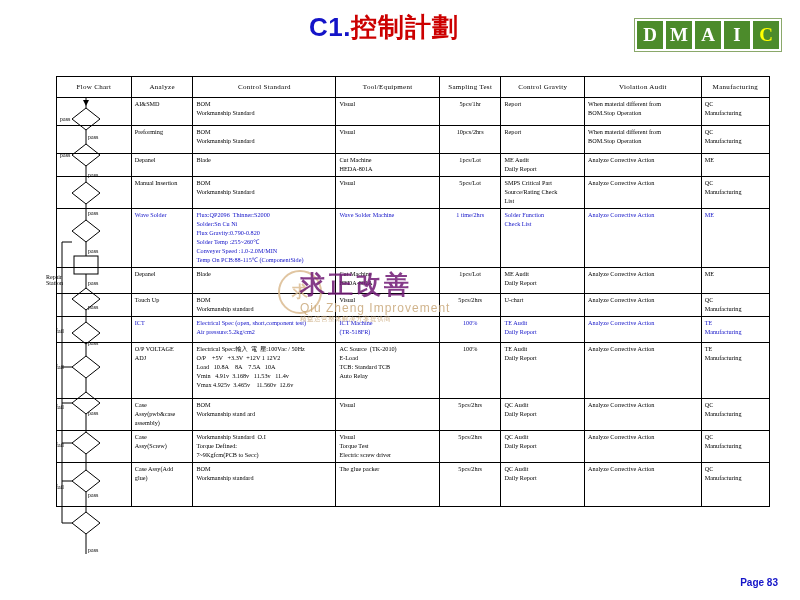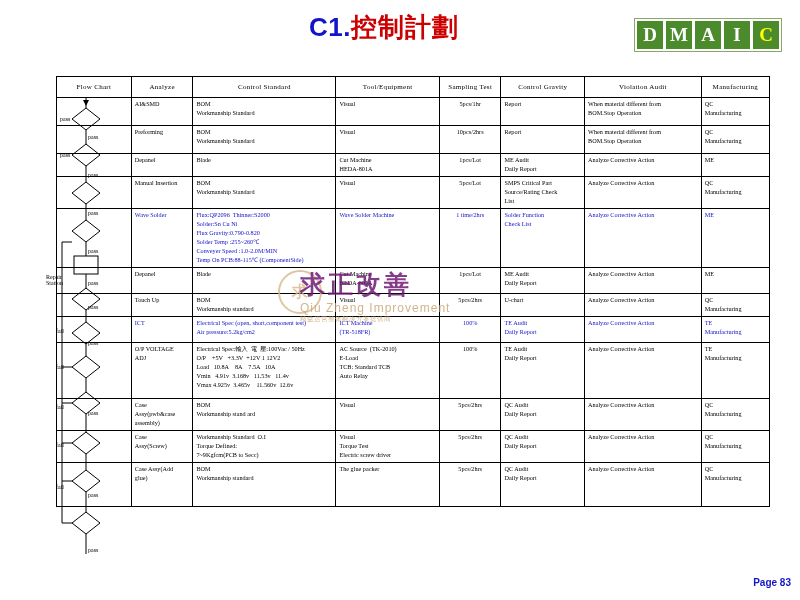--- a/index.html
+++ b/index.html
@@ -98,21 +98,21 @@
     font-size:6.5px;color:#c9a87a;letter-spacing:.5px;opacity:.85;
   }
   #wm-circle{
     position:absolute;left:-22px;top:2px;width:40px;height:40px;
     border:2px solid #d9b78a;border-radius:50%;opacity:.8;
     display:flex;align-items:center;justify-content:center;
     font-size:16px;color:#d9b78a;font-weight:bold;
   }
   
   #page-num{
-    position:absolute;right:9px;bottom:12px;
+    position:absolute;right:22px;bottom:12px;
     font-family:"Liberation Sans", sans-serif;
     font-size:10px;color:#1414c8;font-weight:bold;
   }
 </style>
 </head>
 <body>
 
 <div id="title-bar">
   <span class="t1">C1.</span><span class="t2">控制計劃</span>
 </div>

